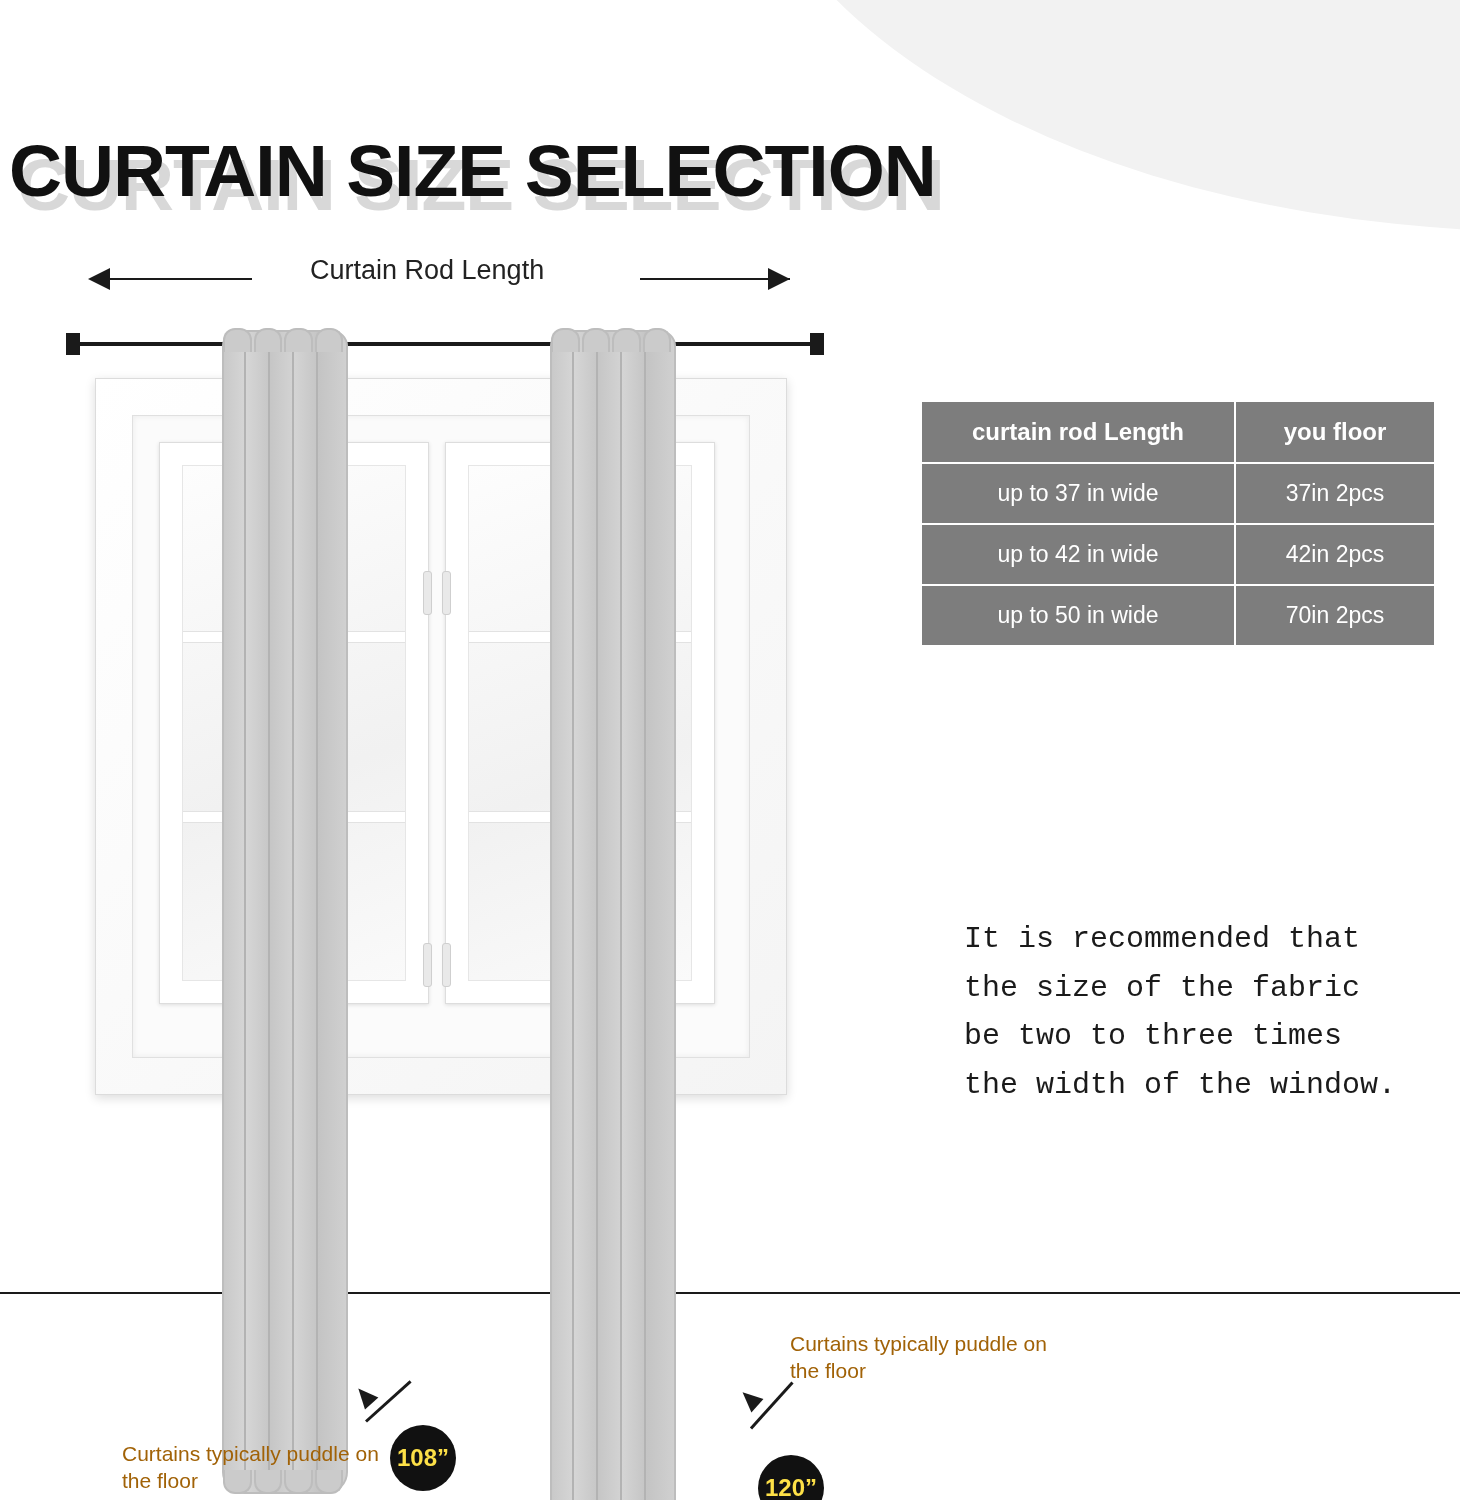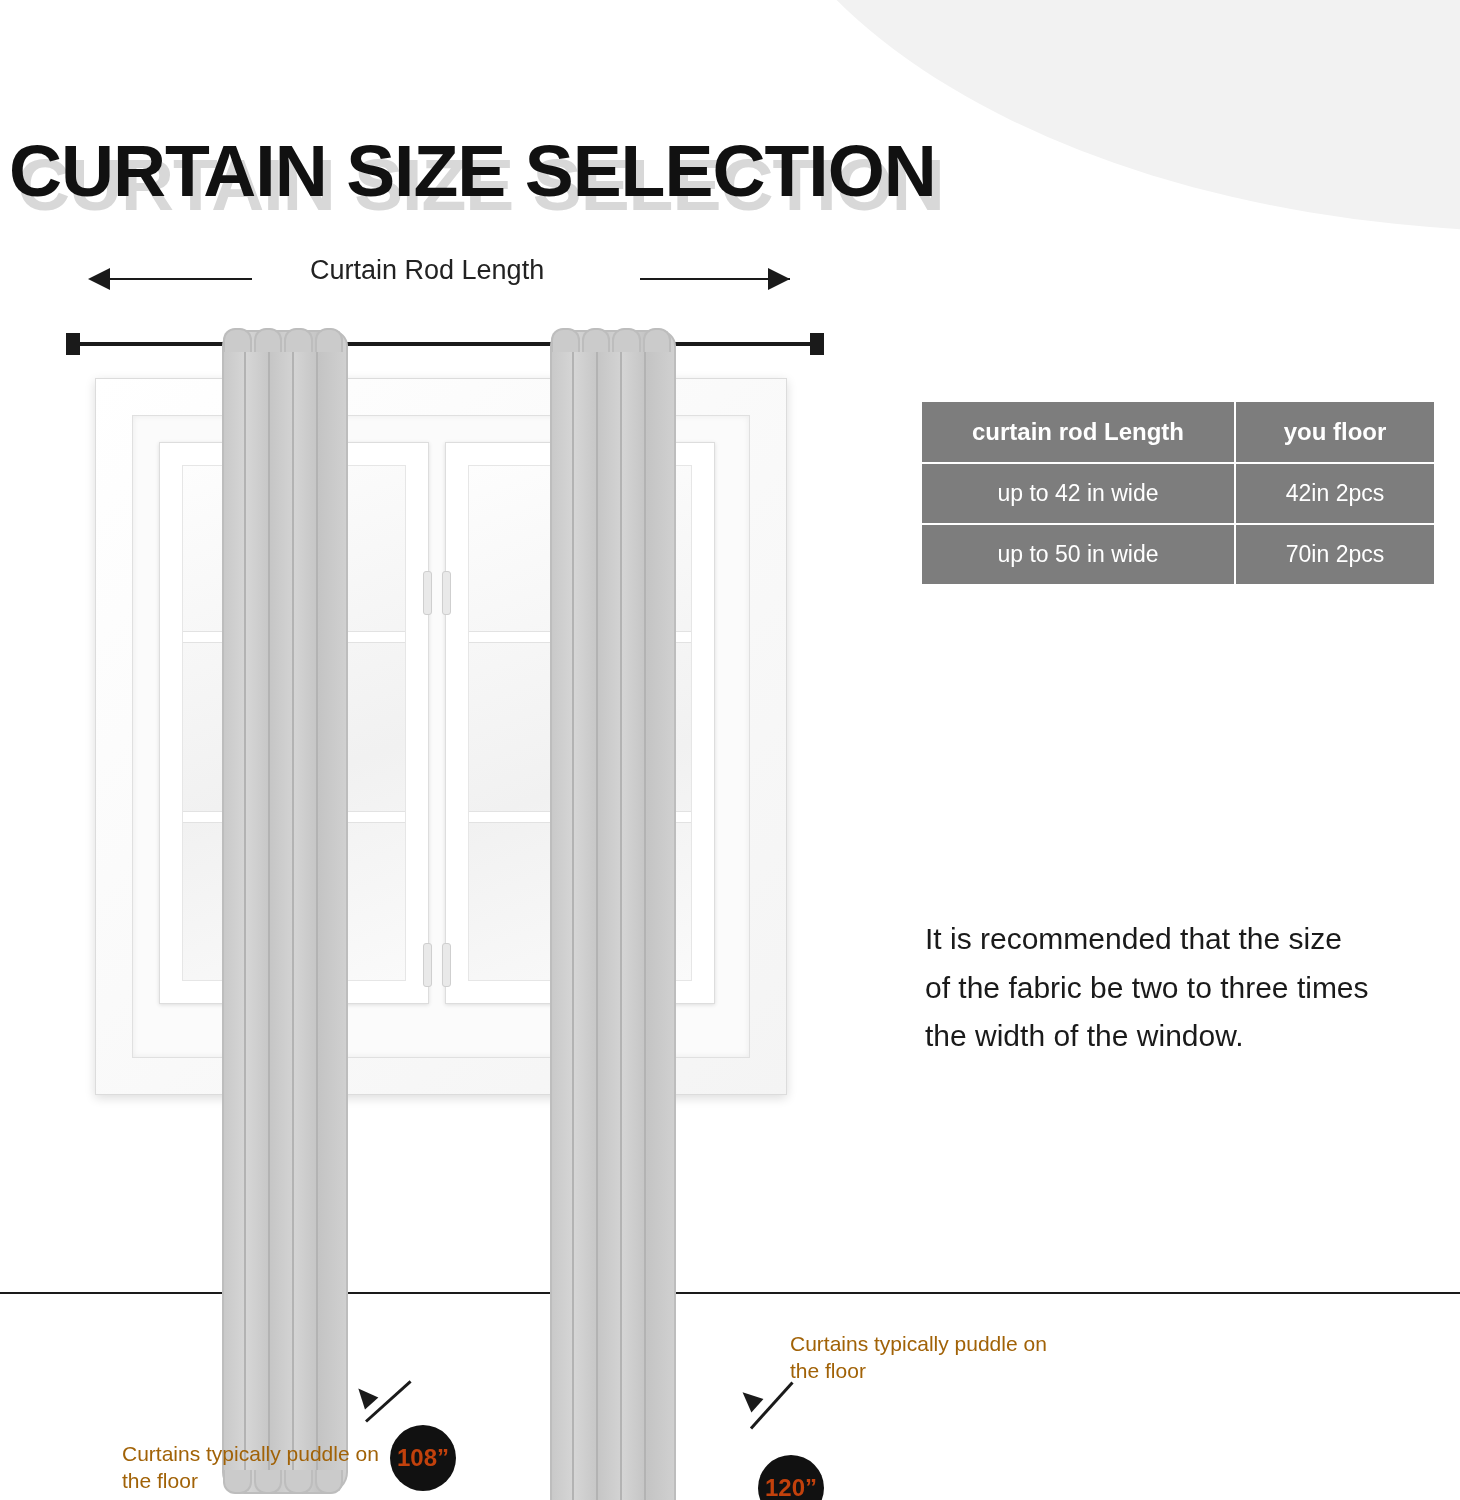--- a/index.html
+++ b/index.html
@@ -256,36 +256,37 @@
   }
   table.size-table th:first-child,
   table.size-table td:first-child { width: 292px; }
   table.size-table th:last-child,
   table.size-table td:last-child { width: 178px; }
 
   
   .note {
     position: absolute;
     top: 915px;
-    left: 925px;
+    left: 964px;
     width: 450px;
     font-size: 30px;
     line-height: 1.62;
     color: #1a1a1a;
     z-index: 5;
+    font-family: Liberation Mono, monospace;
   }
 
   
   .badge {
     position: absolute;
     width: 66px;
     height: 66px;
     border-radius: 50%;
     background: #111111;
-    color: #c2410c;
+    color: #fde047;
     font-size: 24px;
     font-weight: bold;
     display: flex;
     align-items: center;
     justify-content: center;
     z-index: 8;
   }
   .badge-108 { top: 1425px; left: 390px; }
   .badge-120 { top: 1455px; left: 758px; }
 
@@ -404,20 +405,24 @@
 <div class="table-wrap">
   <table class="size-table">
     <thead>
       <tr>
         <th>curtain rod Length</th>
         <th>you floor</th>
       </tr>
     </thead>
     <tbody>
       <tr>
+        <td>up to 37 in wide</td>
+        <td>37in 2pcs</td>
+      </tr>
+      <tr>
         <td>up to 42 in wide</td>
         <td>42in 2pcs</td>
       </tr>
       <tr>
         <td>up to 50 in wide</td>
         <td>70in 2pcs</td>
       </tr>
     </tbody>
   </table>
 </div>

